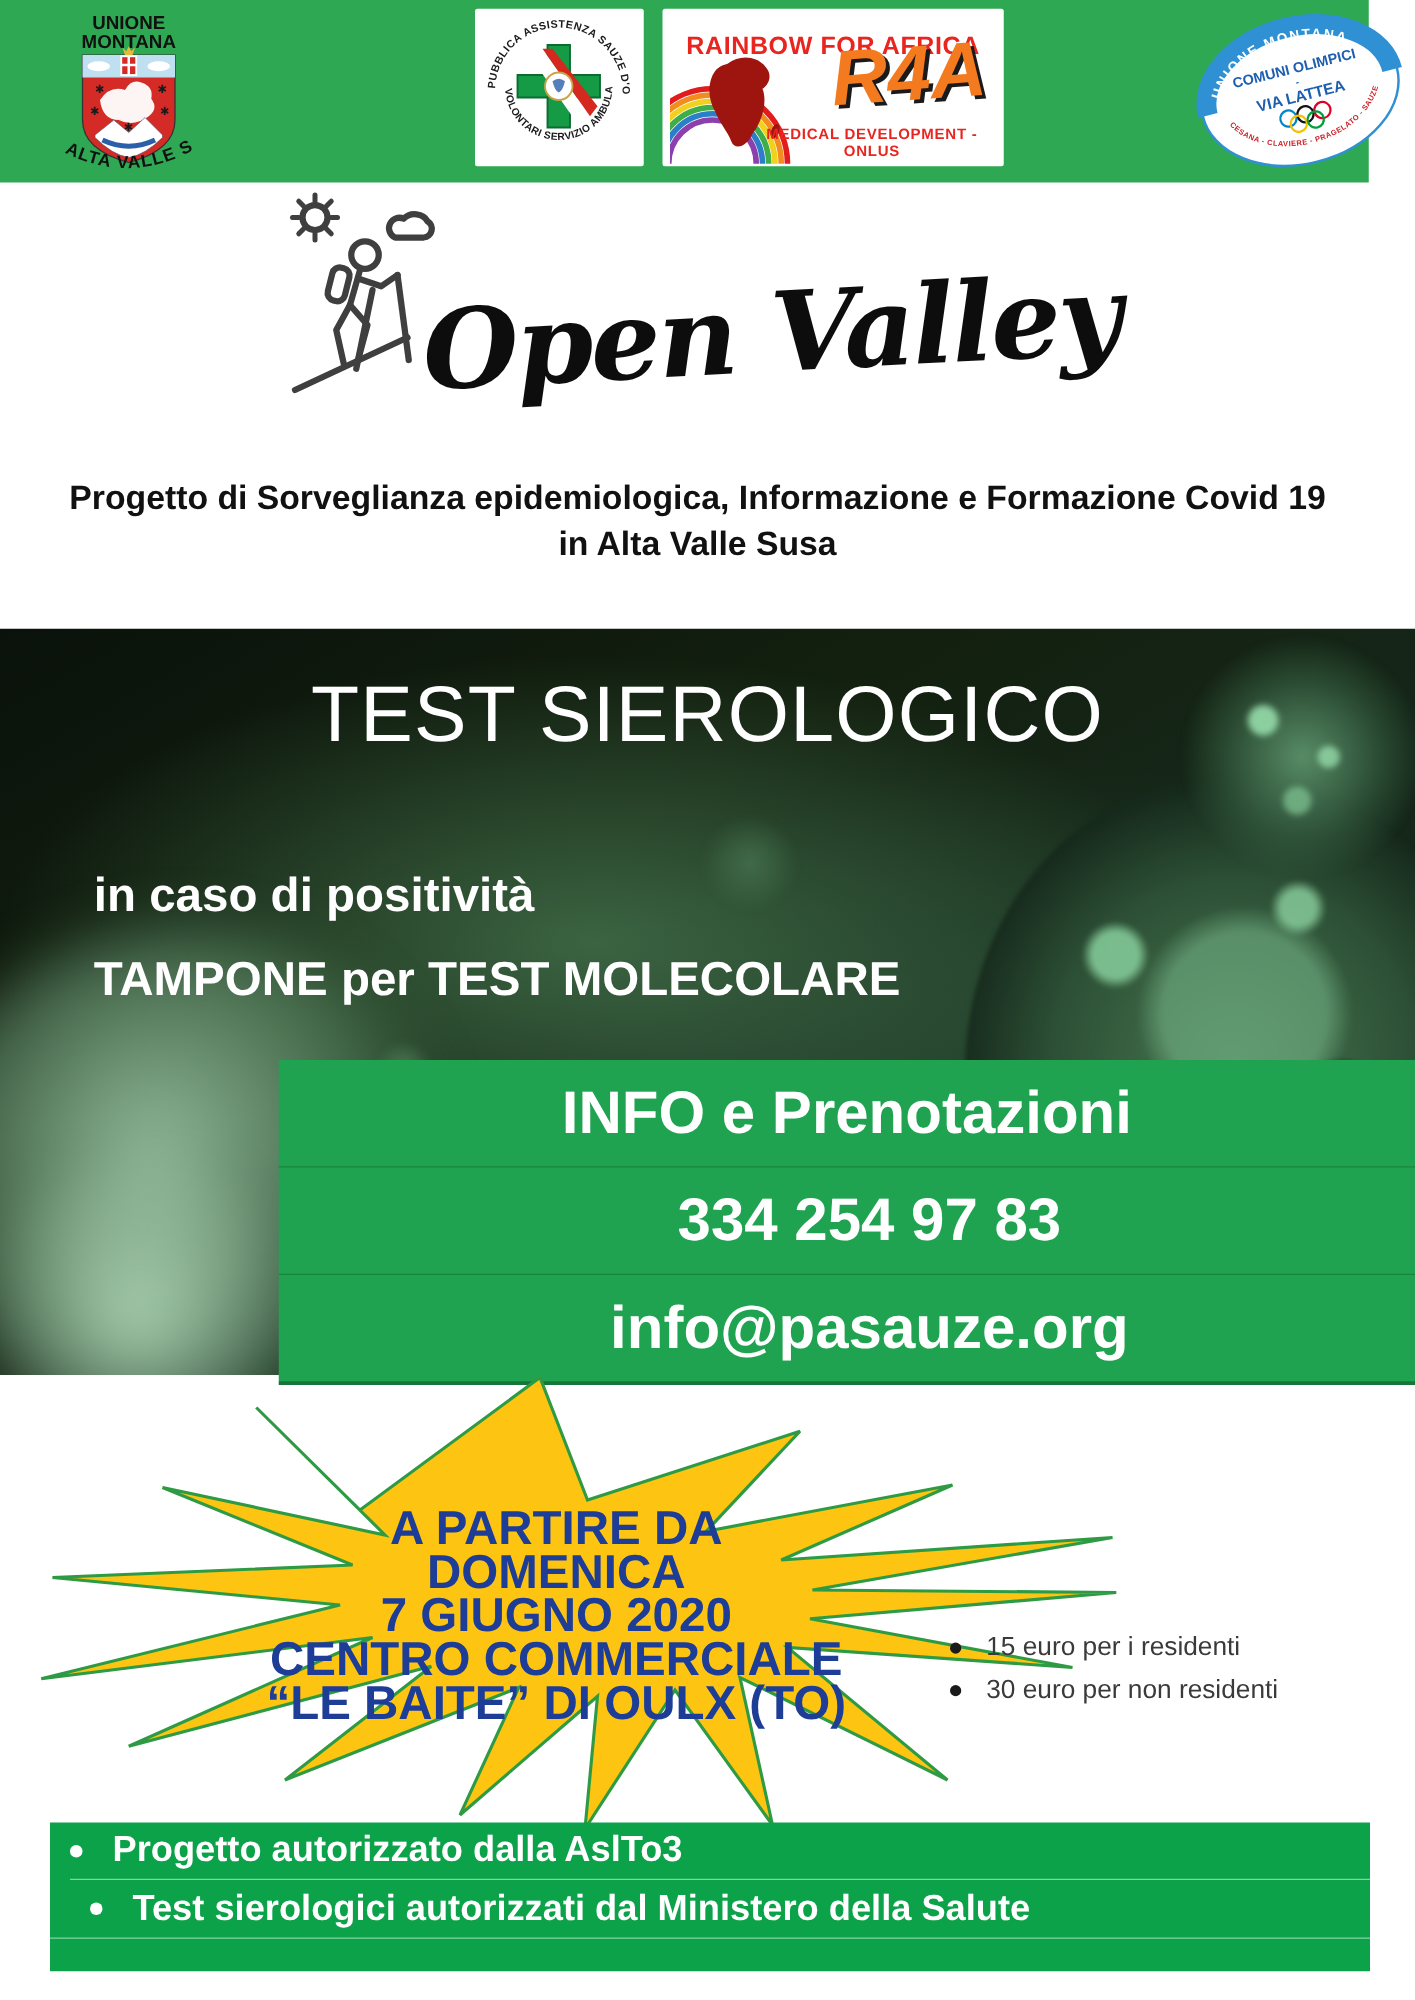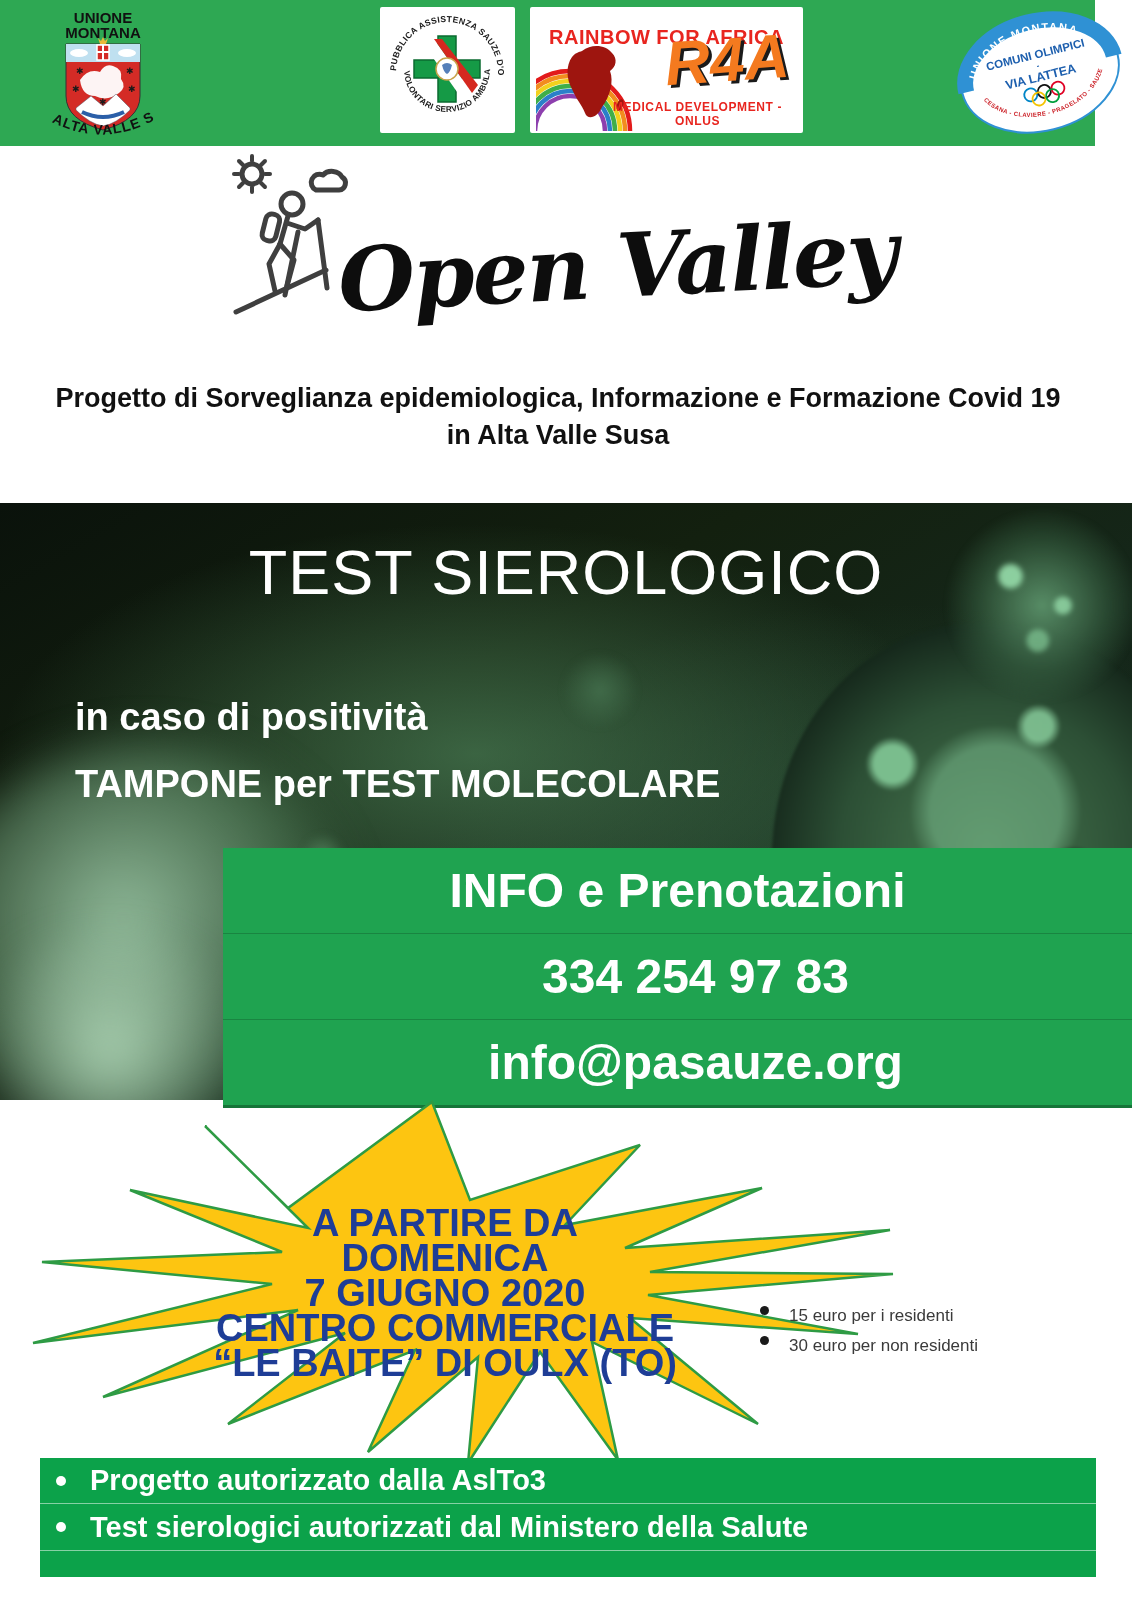--- a/index.html
+++ b/index.html
@@ -70,29 +70,29 @@
 
   
   .starburst-svg{left:0;top:1085px;}
   .star-text{left:150px;top:1206px;width:590px;text-align:center;color:var(--star_text,#1e3d96);
              font-weight:bold;font-size:38px;line-height:35px;}
 
   
   .pricing-intro{left:760px;top:1176px;width:360px;font-size:25px;line-height:37px;color:#3a3a3a;}
   .pricing-intro div{white-space:nowrap;}
   .pricing-list{left:760px;top:1306px;}
-  .p-item{display:flex;align-items:flex-start;margin-bottom:10px;font-size:17px;color:#3a3a3a;white-space:nowrap;}
+  .p-item{display:flex;align-items:center;margin-bottom:10px;font-size:21px;color:#3a3a3a;white-space:nowrap;}
   .p-dot{width:9px;height:9px;border-radius:50%;background:#1a1a1a;margin-right:20px;flex:0 0 auto;}
 
   
   .footer-bar{left:40px;top:1458px;width:1056px;height:119px;background:var(--footer_green,#0ca24a);
               display:flex;flex-direction:column;}
   .f-row{display:flex;align-items:center;padding-left:16px;color:#fff;font-weight:bold;font-size:29px;}
   .f-row1{height:46px;}
-  .f-row2{height:47px;border-top:1px solid rgba(255,255,255,.5);}
+  .f-row2{height:47px;border-top:1px solid rgba(255,255,255,.5);margin-left:16px;}
   .f-row3{height:26px;border-top:1px solid rgba(255,255,255,.5);}
   .f-dot{width:10px;height:10px;border-radius:50%;background:#fff;margin-right:24px;flex:0 0 auto;}
 
   svg text{font-family:"Liberation Sans",sans-serif;}
 </style>
 </head>
 <body>
 
 <div class="poster">
 

